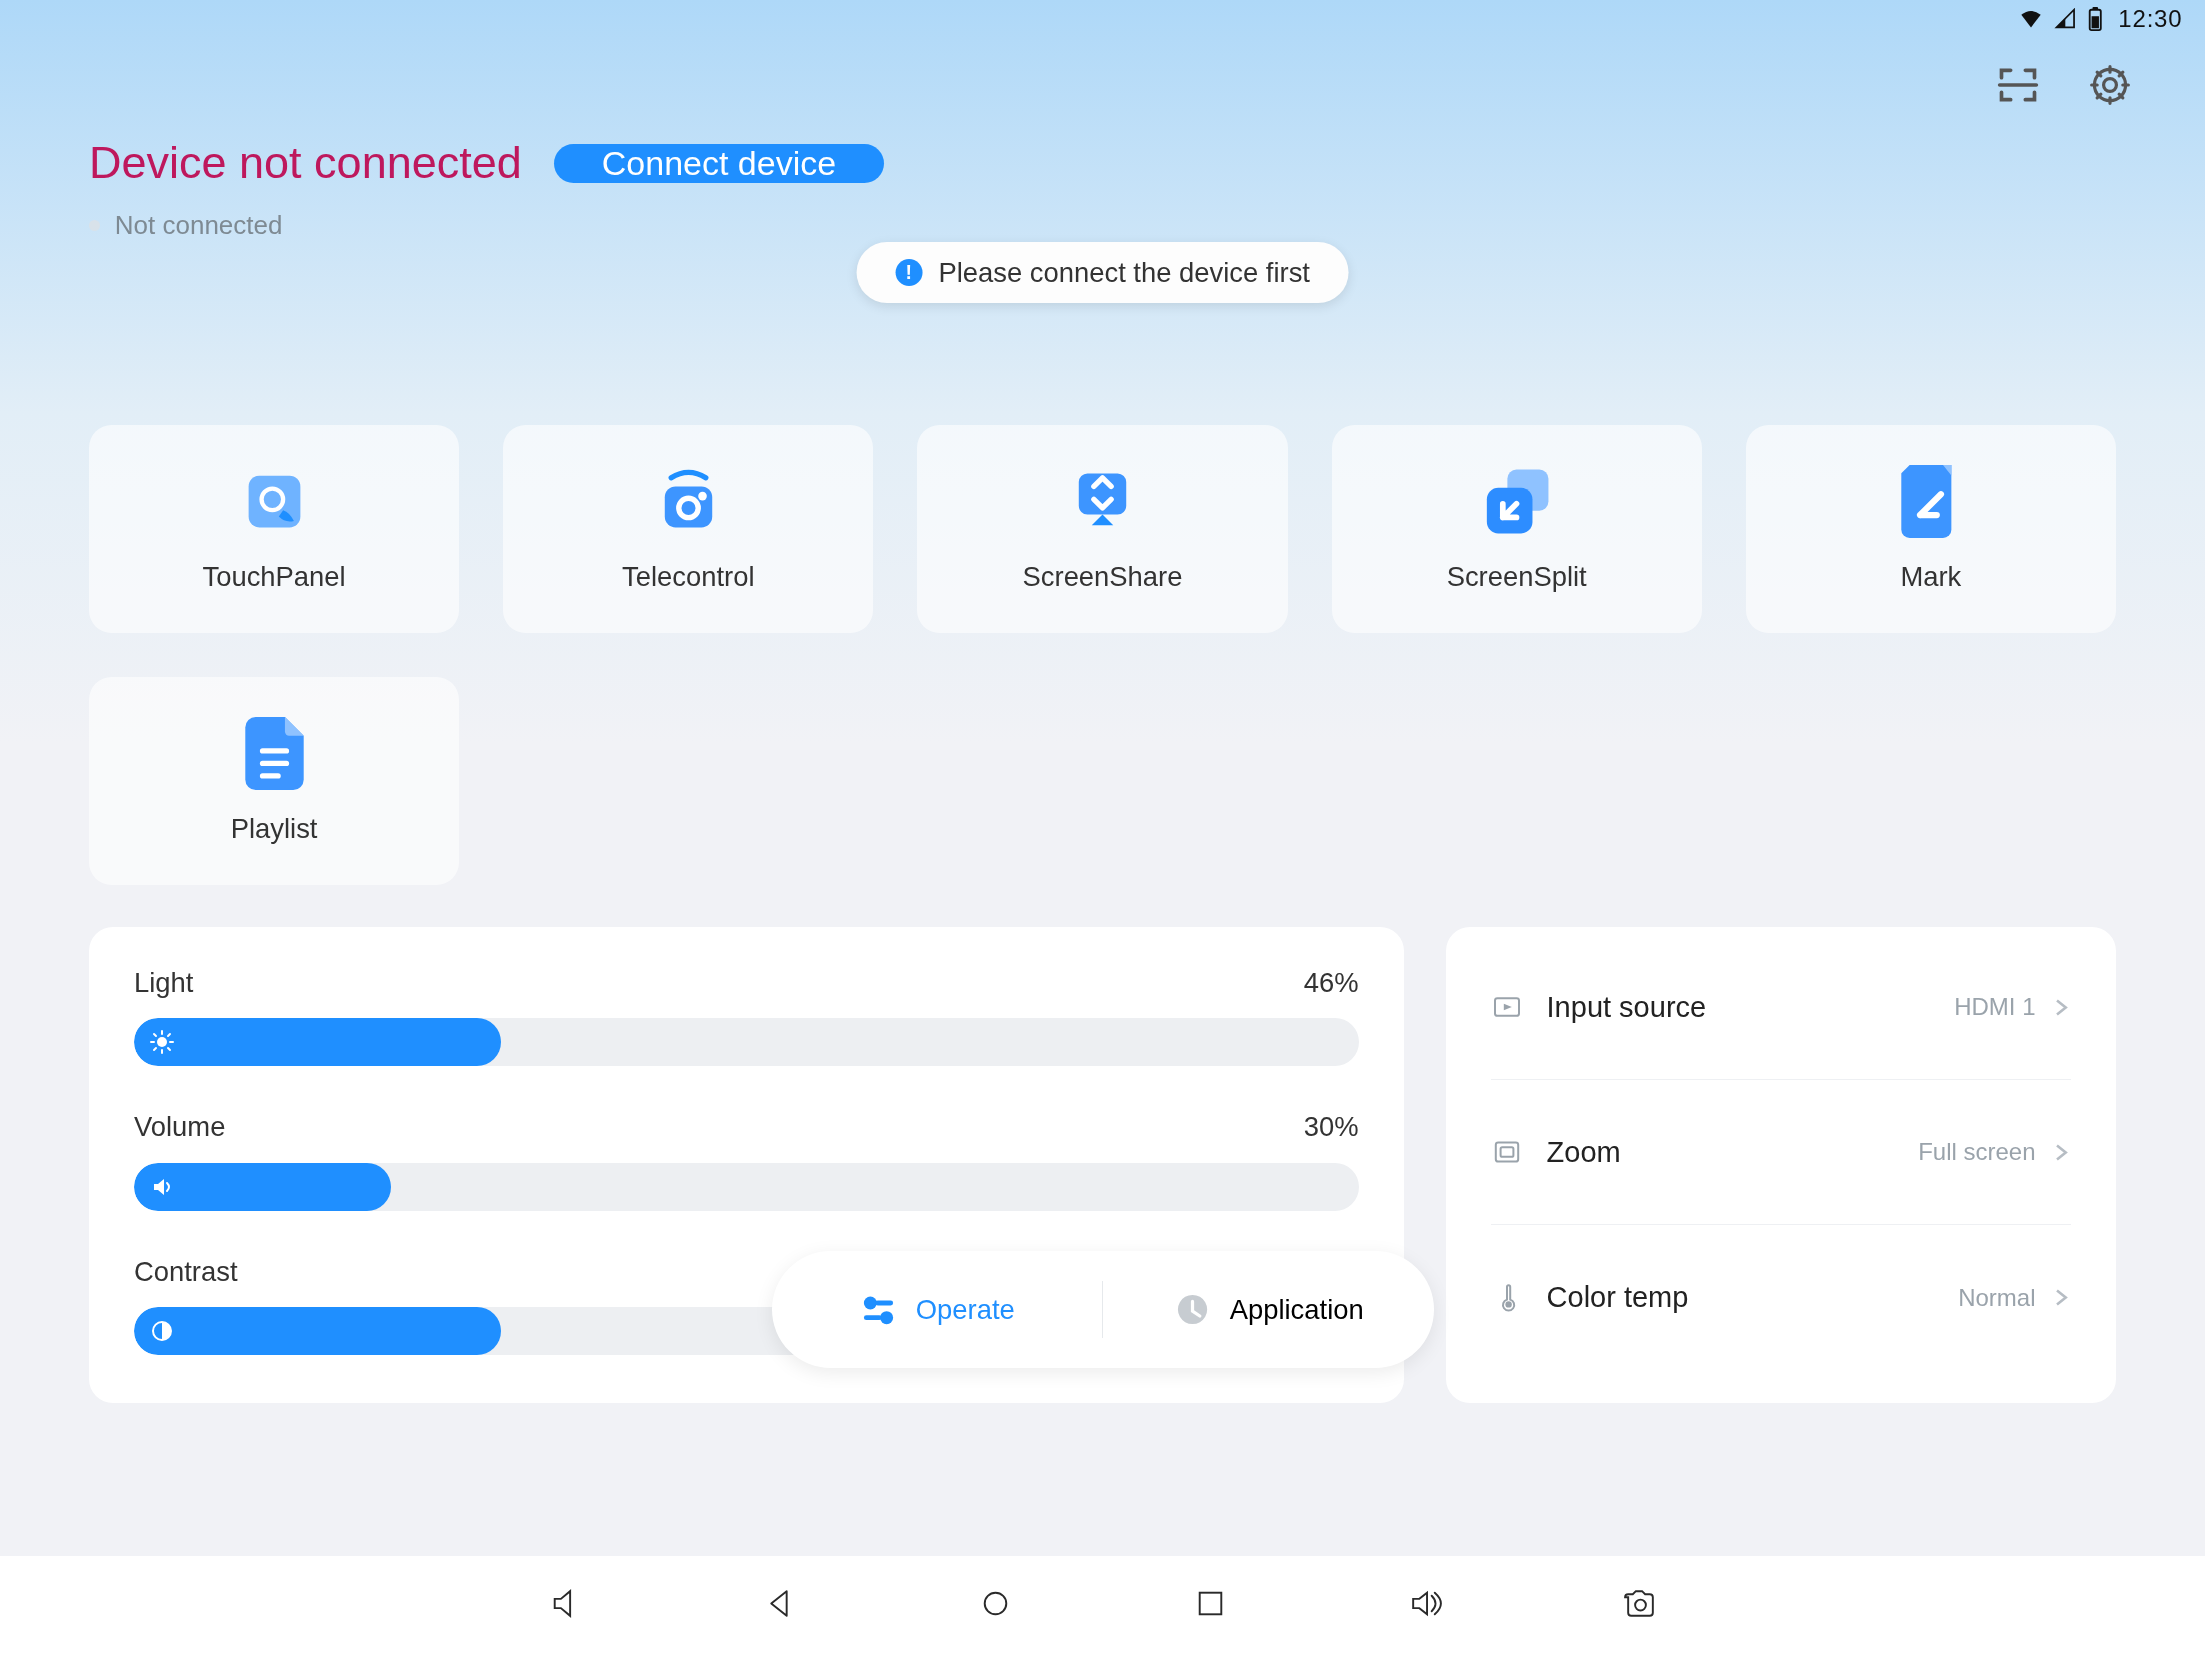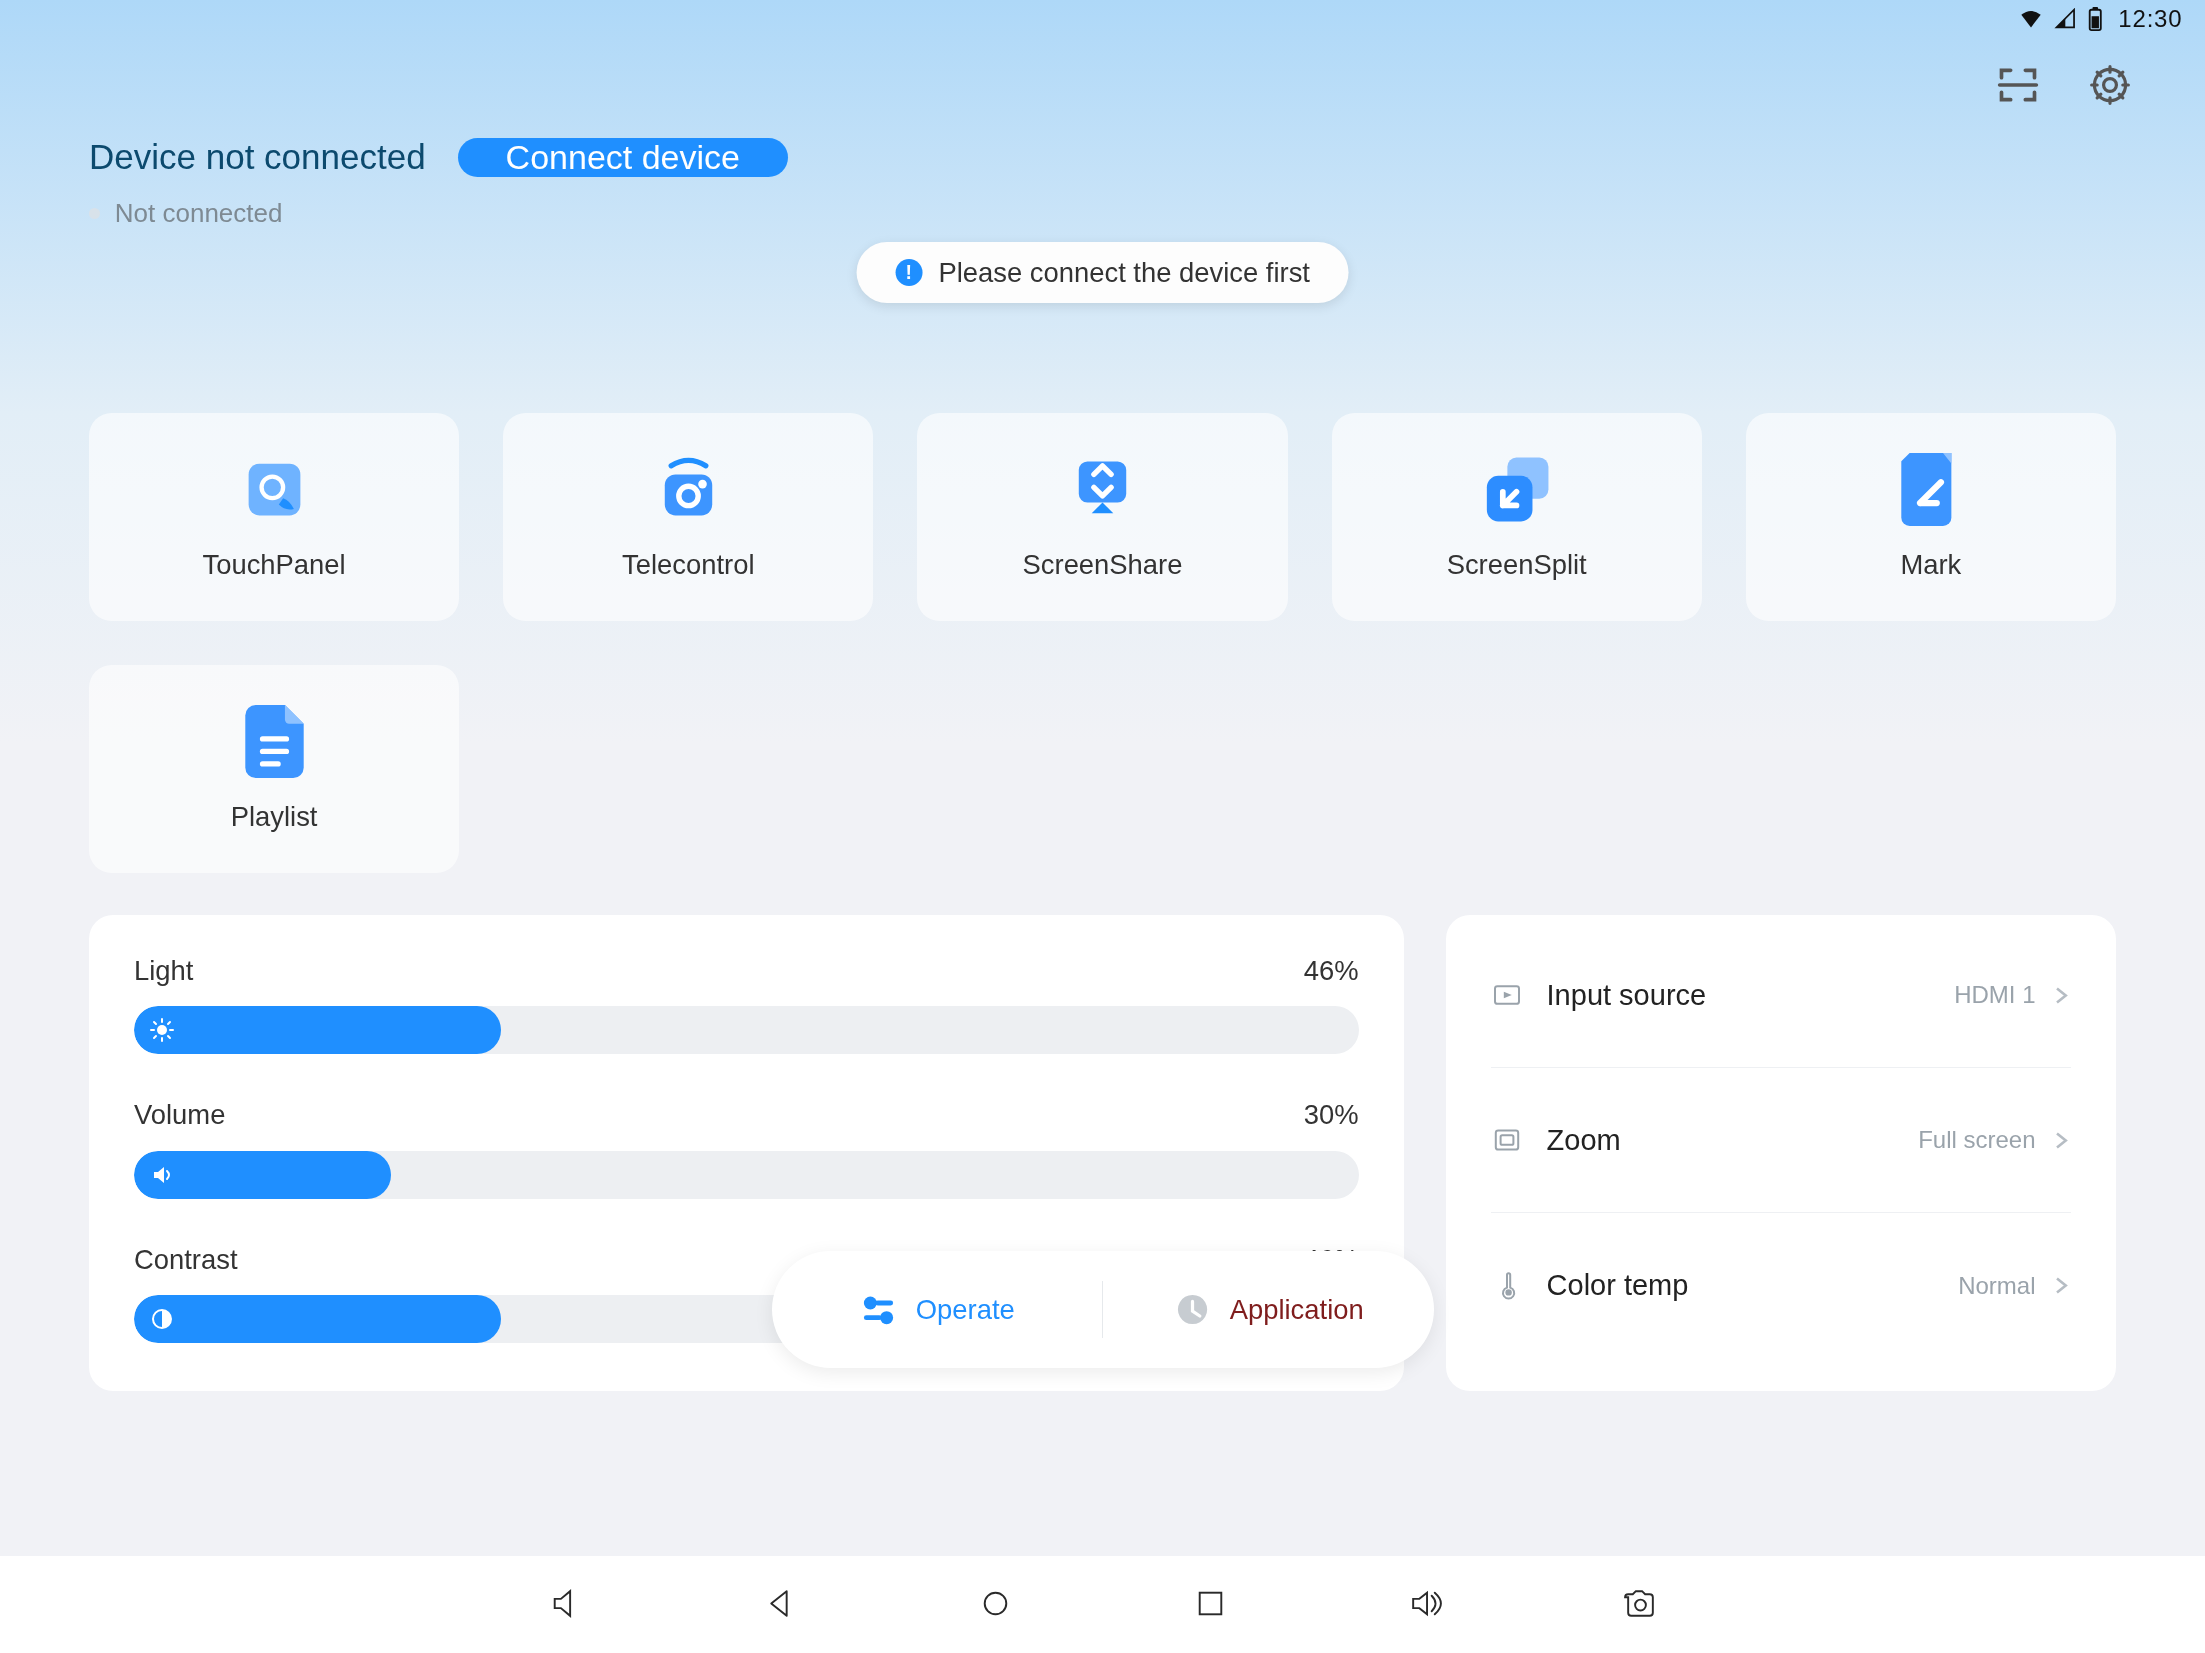--- a/index.html
+++ b/index.html
@@ -46,23 +46,23 @@
     left: 89px;
     right: 89px;
   }
 
   .title-row {
     display: flex;
     align-items: center;
     gap: 32px;
   }
   .title {
-    font-size: 35px;
+    font-size: 45px;
     font-weight: 400;
-    color: #0c4a6e;
+    color: #be185d;
   }
   .connect-btn {
     background: #1f8fff;
     color: #fff;
     border: none;
     border-radius: 48px;
     padding: 0 48px;
     font-size: 34px;
     font-weight: 400;
     cursor: pointer;
@@ -187,21 +187,21 @@
     height: 117px;
     width: 662px;
     display:flex; align-items:center;
     box-shadow: 0 4.8px 19.4px rgba(0,0,0,.08);
   }
   .pill-half {
     flex:1; display:flex; align-items:center; justify-content:center;
     gap:18px; font-size:27.4px; cursor:pointer;
   }
   .pill-half.active { color:#1f8fff; }
-  .pill-half.inactive { color:#7f1d1d; }
+  .pill-half.inactive { color:#000000; }
   .pill-divider { width:0.8px; height:57px; background:#e6e9ec; }
   .pill-half svg { width:39px; height:39px; }
 
   
   .navbar {
     position:absolute; left:0; right:0; bottom:0;
     height:97px; background:#fff;
     display:flex; align-items:center; justify-content:center;
     gap:178px;
   }

